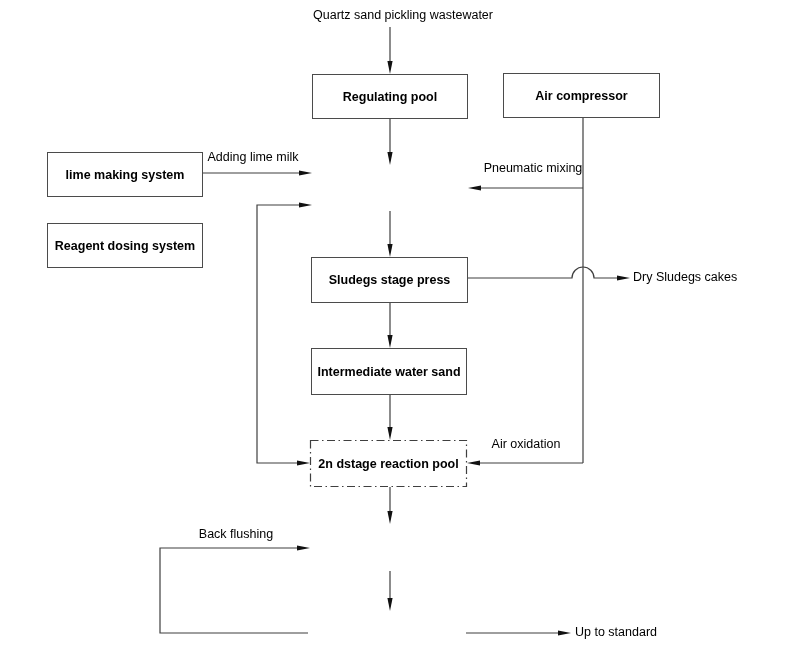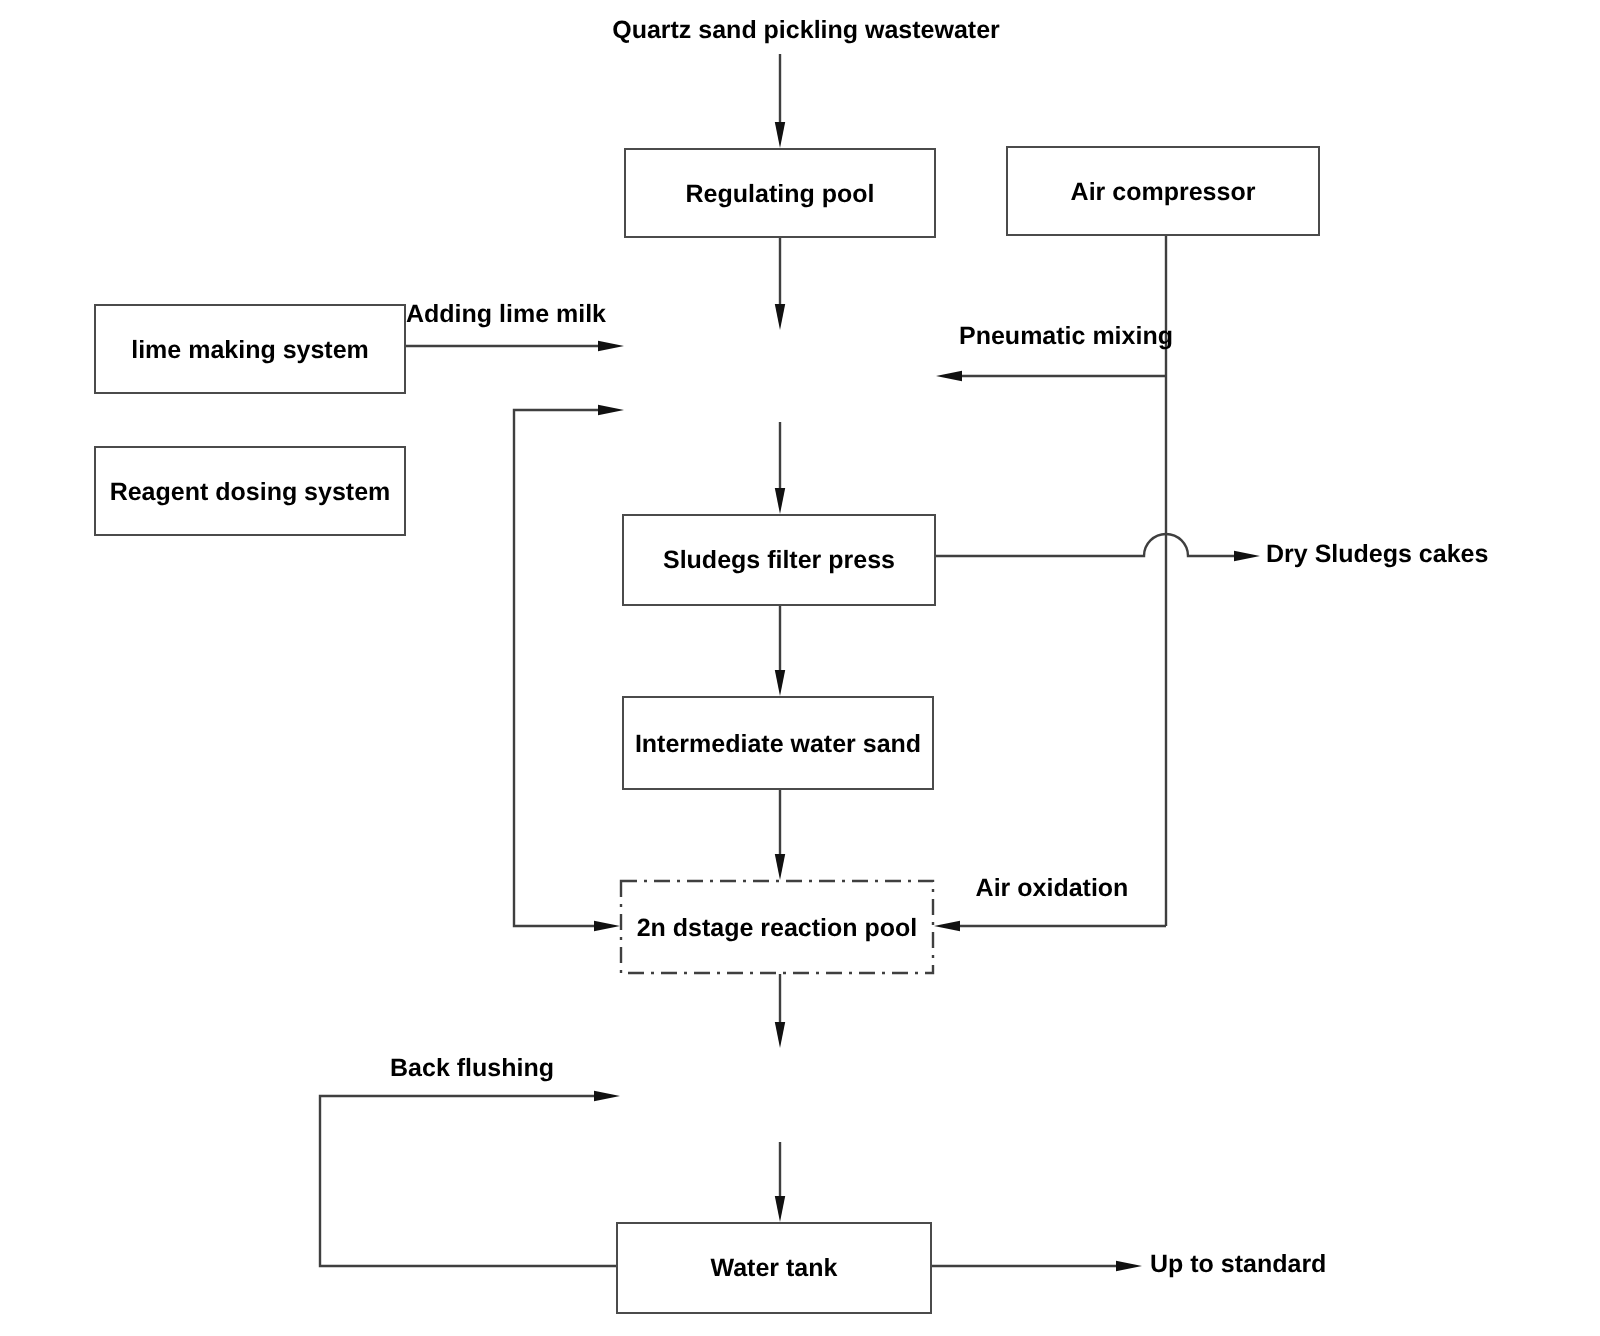--- a/index.html
+++ b/index.html
@@ -8,21 +8,21 @@
     font-family:"Liberation Sans",sans-serif;color:#000000;overflow:hidden;
   }
   .layer{position:absolute;left:0;top:0;pointer-events:none;}
   .box{
     position:absolute;box-sizing:border-box;border:1px solid #4b4b4b;
     background:transparent;display:flex;align-items:center;justify-content:center;
     font-size:12.5px;line-height:14px;text-align:center;white-space:nowrap;font-weight:bold;
   }
   .box.dashdot{border:none;}
   .lbl{
-    position:absolute;font-size:12.5px;line-height:15px;white-space:nowrap;font-weight:bold;
+    position:absolute;font-size:12.5px;line-height:15px;white-space:nowrap;
   }
   .lbl.centered{transform:translateX(-50%);}
   svg line, svg polyline, svg path{stroke:#3f3f3f;stroke-width:1.2;fill:none;}
   svg polygon{fill:#111111;stroke:none;}
   svg rect.dashdot{stroke:#3f3f3f;stroke-width:1.2;fill:none;stroke-dasharray:8 3.5 1.5 3.5;}
 </style>
 </head>
 <body>
 
 <div class="diagram">
@@ -106,35 +106,32 @@
   <div class="box" style="left:47px;top:223px;width:156px;height:45px">
     <span>Reagent dosing system</span>
   </div>
 
   <div class="box" style="left:47px;top:152px;width:156px;height:45px">
     <span>lime making system</span>
   </div>
 
 
   <div class="box" style="left:311px;top:257px;width:157px;height:46px">
-    <span>Sludegs filter press</span>
+    <span>Sludegs stage press</span>
   </div>
 
   <div class="box" style="left:311px;top:348px;width:156px;height:47px">
     <span>Intermediate water sand</span>
   </div>
 
   <div class="box dashdot" style="left:310px;top:440px;width:157px;height:47px">
     <span>2n dstage reaction pool</span>
   </div>
 
 
-  <div class="box" style="left:308px;top:611px;width:158px;height:46px">
-    <span>Water tank</span>
-  </div>
 
   <div class="lbl centered" style="left:403px;top:8px">Quartz sand pickling wastewater</div>
 
   <div class="lbl centered" style="left:253px;top:150px">Adding lime milk</div>
 
   <div class="lbl centered" style="left:533px;top:161px">Pneumatic mixing</div>
 
   <div class="lbl" style="left:633px;top:270px">Dry Sludegs cakes</div>
 
   <div class="lbl centered" style="left:526px;top:437px">Air oxidation</div>

